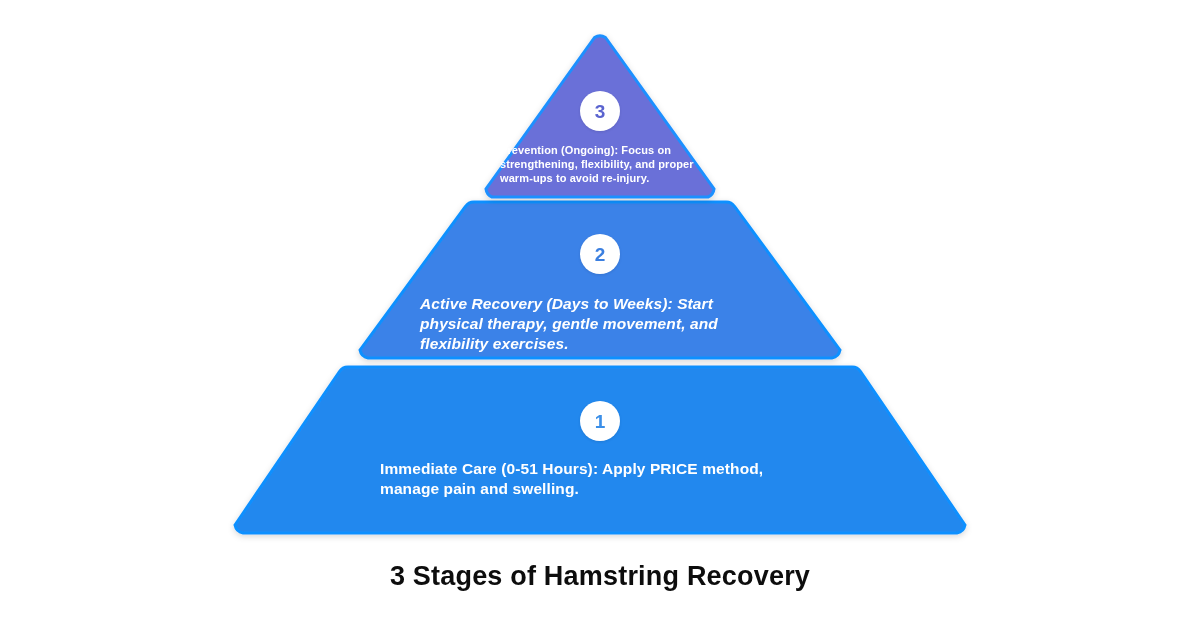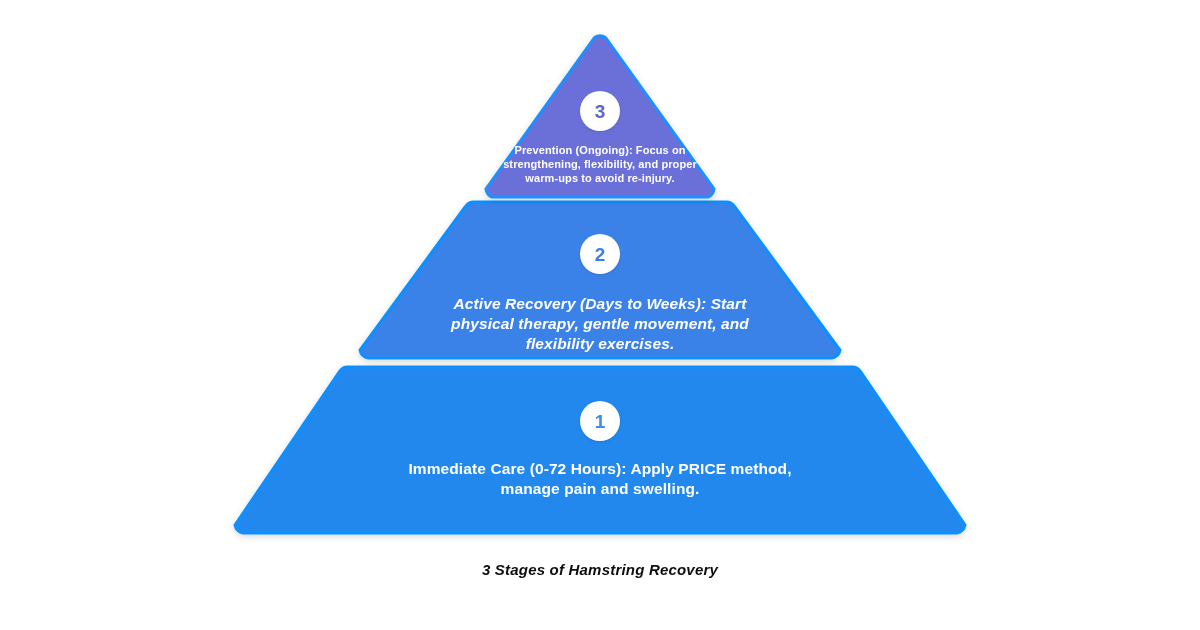--- a/index.html
+++ b/index.html
@@ -57,21 +57,20 @@
     justify-content: center;
     line-height: 1;
     box-shadow: 0 1px 3px rgba(0,0,0,0.10);
     pointer-events: auto;
   }
 
   .tier-label {
     position: absolute;
     color: #ffffff;
     font-weight: bold;
-    text-align: center;
     line-height: 1.22;
     letter-spacing: 0.1px;
     pointer-events: auto;
   }
 
   
   #badge-3 { left: 580px; top: 91px; }
   #label-3 {
     left: 500px;
     top: 143px;
@@ -99,25 +98,24 @@
     font-size: 15.5px;
     line-height: 1.32;
   }
 
   #chart-title {
     position: absolute;
     left: 0;
     top: 561px;
     width: 1200px;
     text-align: center;
-    font-size: 15px;
+    font-size: 27px;
     font-weight: bold;
     color: #0d0d0d;
     letter-spacing: 0.2px;
-    font-style: italic;
   }
 </style>
 </head>
 <body style="background: rgb(255, 255, 255);">
 
 <div id="pyramid-figure">
 
   <svg class="pyramid-svg" viewBox="0 0 1200 630" aria-hidden="true">
     <defs>
       <filter id="tierShadow" x="-20%" y="-20%" width="140%" height="140%">
@@ -156,19 +154,19 @@
 
   <div class="overlay">
 
     <div class="tier-badge" id="badge-3" style="color: rgb(90, 99, 207);">3</div>
     <div class="tier-label" id="label-3" style="color: rgb(255, 255, 255);">Prevention (Ongoing): Focus on strengthening, flexibility, and proper warm-ups to avoid re-injury.</div>
 
     <div class="tier-badge" id="badge-2" style="color: rgb(59, 127, 224);">2</div>
     <div class="tier-label" id="label-2" style="color: rgb(255, 255, 255); font-style: italic;">Active Recovery (Days to Weeks): Start physical therapy, gentle movement, and flexibility exercises.</div>
 
     <div class="tier-badge" id="badge-1" style="color: rgb(59, 143, 232);">1</div>
-    <div class="tier-label" id="label-1" style="color: rgb(255, 255, 255);">Immediate Care (0-72 Hours): Apply PRICE method, manage pain and swelling.</div>
+    <div class="tier-label" id="label-1" style="color: rgb(255, 255, 255);">Immediate Care (0-51 Hours): Apply PRICE method, manage pain and swelling.</div>
 
   </div>
 
   <div id="chart-title">3 Stages of Hamstring Recovery</div>
 
 </div>
 
 </body></html>

